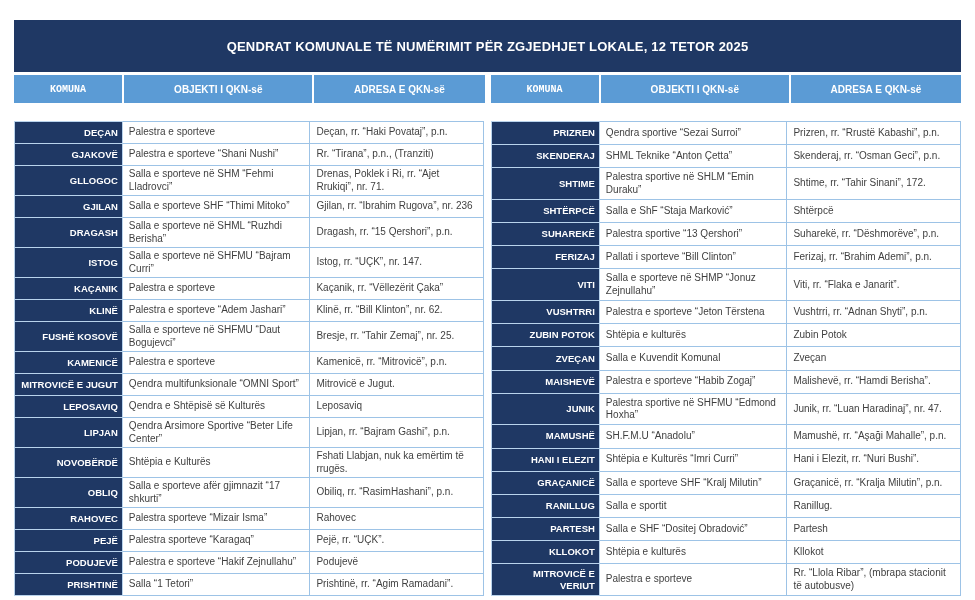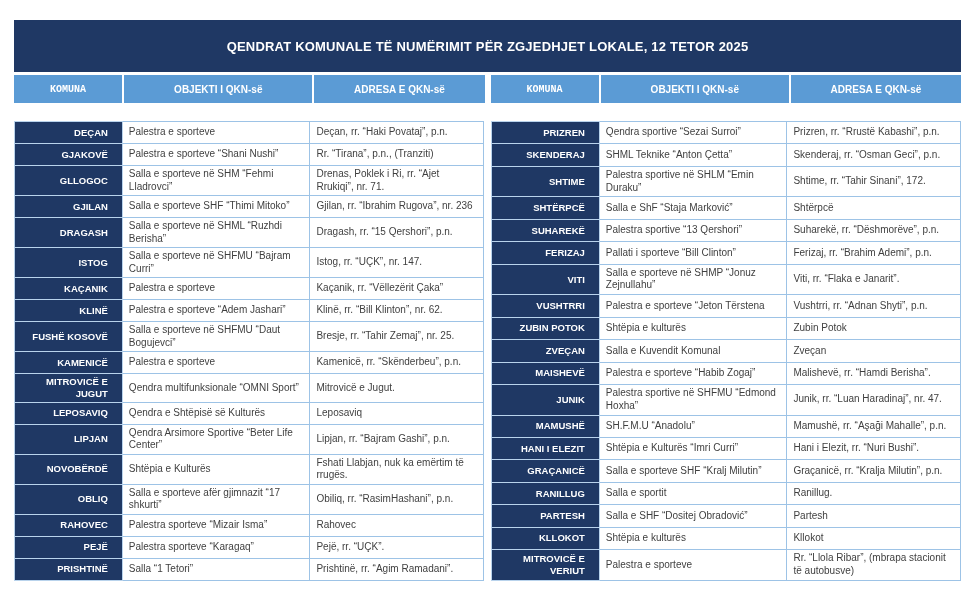--- a/index.html
+++ b/index.html
@@ -19,21 +19,21 @@
   .hc-komuna  { flex:0 0 23%;font-family:Liberation Mono, monospace; }
   .hc-objekti { flex:0 0 40%; }
   .hc-adresa  { flex:1 1 auto; }
 
   .tables { display:flex; gap:7px; margin-top:18px; }
   table.half { flex:1 1 0; border-collapse:collapse; table-layout:fixed; }
   td { border:1px solid #9DC3E6; font-size:10px; line-height:1.25;
     padding:2px 6px; color:#3f3f3f; height:22px; vertical-align:middle;
     overflow:hidden; }
   td.komuna { background:#1F3864; color:#ffffff; font-weight:bold;
-    text-align:right; padding-right:14px; font-size:9.5px; border-color:#b9d3ec; }
+    text-align:right; padding-right:4px; font-size:9.5px; border-color:#b9d3ec; }
 </style>
 </head>
 <body>
 
 <div class="page">
 
   <div class="title-bar">
     <span>QENDRAT KOMUNALE TË NUMËRIMIT PËR ZGJEDHJET LOKALE, 12 TETOR 2025</span>
   </div>
 
@@ -99,21 +99,21 @@
             <td class="adresa">Klinë, rr. “Bill Klinton”, nr. 62.</td>
           </tr>
           <tr>
             <td class="komuna">FUSHË KOSOVË</td>
             <td class="objekti">Salla e sporteve në SHFMU “Daut Bogujevci”</td>
             <td class="adresa">Bresje, rr. “Tahir Zemaj”, nr. 25.</td>
           </tr>
           <tr>
             <td class="komuna">KAMENICË</td>
             <td class="objekti">Palestra e sporteve</td>
-            <td class="adresa">Kamenicë, rr. “Skënderbeu”, p.n.</td>
+            <td class="adresa">Kamenicë, rr. “Mitrovicë”, p.n.</td>
           </tr>
           <tr>
             <td class="komuna">MITROVICË E JUGUT</td>
             <td class="objekti">Qendra multifunksionale “OMNI Sport”</td>
             <td class="adresa">Mitrovicë e Jugut.</td>
           </tr>
           <tr>
             <td class="komuna">LEPOSAVIQ</td>
             <td class="objekti">Qendra e Shtëpisë së Kulturës</td>
             <td class="adresa">Leposaviq</td>
@@ -135,20 +135,25 @@
           </tr>
           <tr>
             <td class="komuna">RAHOVEC</td>
             <td class="objekti">Palestra sporteve “Mizair Isma”</td>
             <td class="adresa">Rahovec</td>
           </tr>
           <tr>
             <td class="komuna">PEJË</td>
             <td class="objekti">Palestra sporteve “Karagaq”</td>
             <td class="adresa">Pejë, rr. “UÇK”.</td>
+          </tr>
+          <tr>
+            <td class="komuna">PODUJEVË</td>
+            <td class="objekti">Palestra e sporteve “Hakif Zejnullahu”</td>
+            <td class="adresa">Podujevë</td>
           </tr>
           <tr>
             <td class="komuna">PRISHTINË</td>
             <td class="objekti">Salla “1 Tetori”</td>
             <td class="adresa">Prishtinë, rr. “Agim Ramadani”.</td>
           </tr>
         </tbody>
     </table>
     <table class="half">
       <colgroup>

